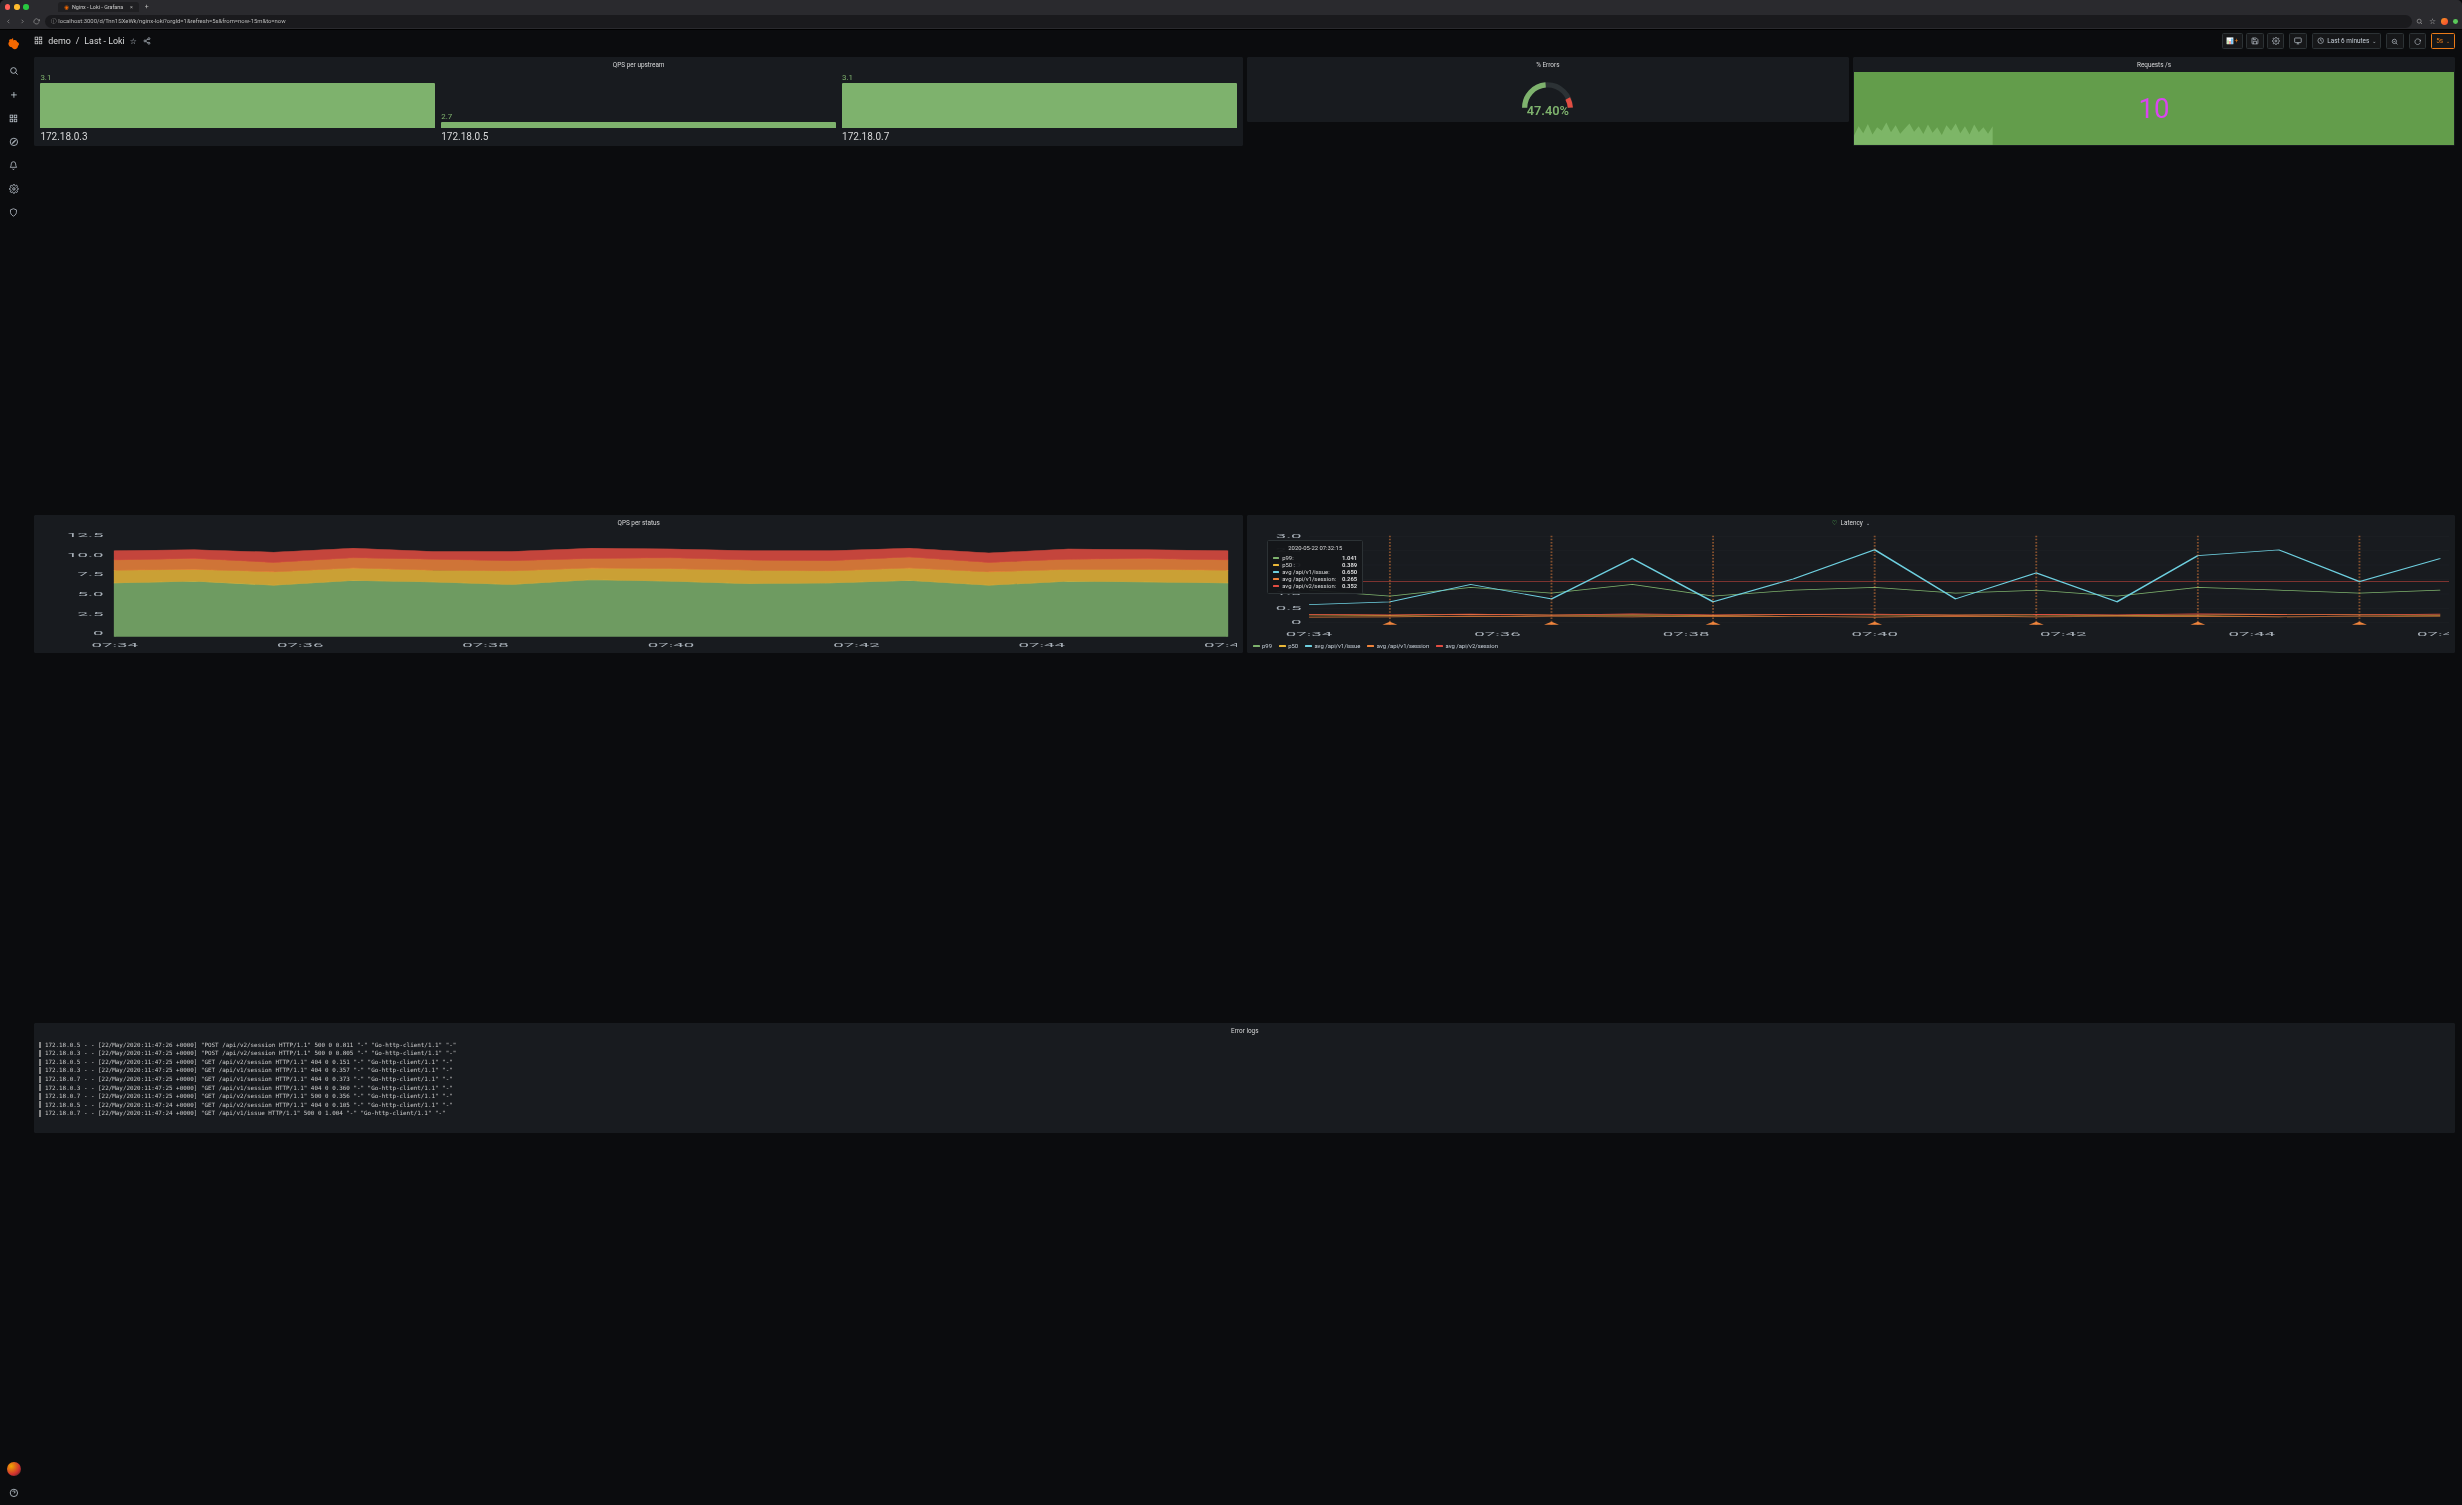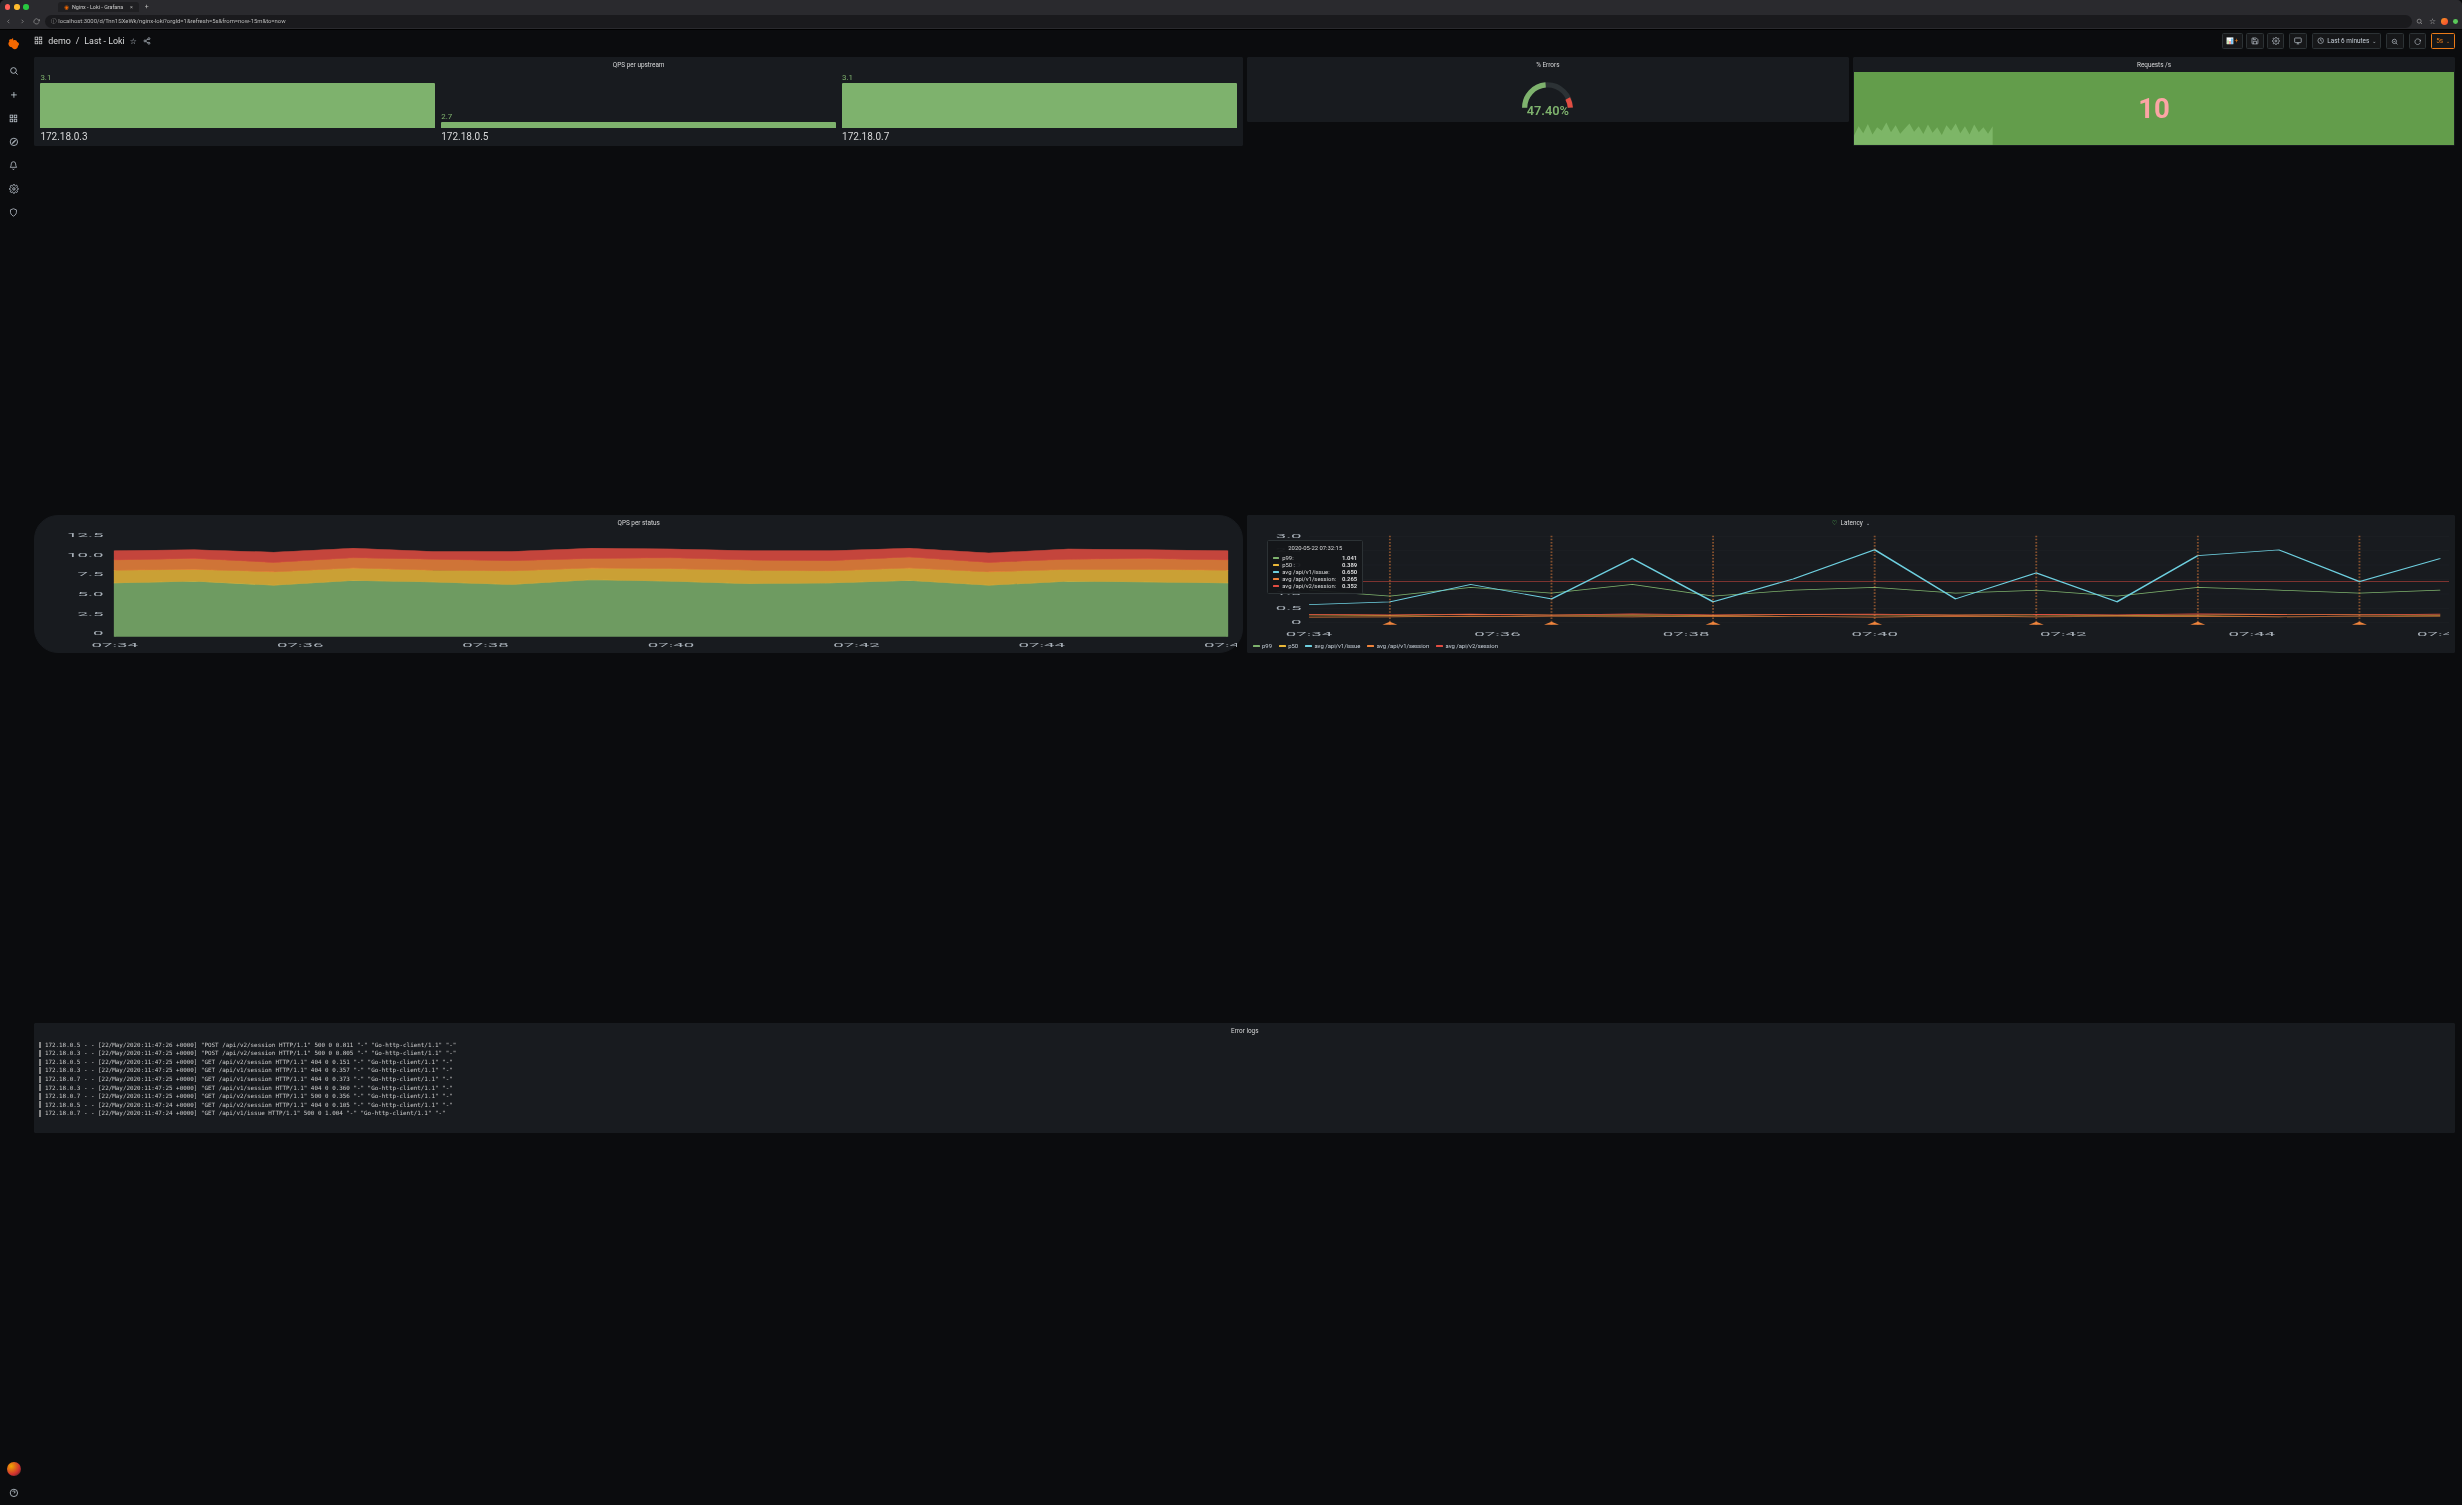--- a/index.html
+++ b/index.html
@@ -80,33 +80,33 @@
 .tool-btn-group{display:flex;gap:3px;}
 .tool-btn{height:15.8px;min-width:17.7px;border:0.5px solid #2c3235;border-radius:1.5px;display:flex;align-items:center;justify-content:center;color:#c7d0d9;background:#161719;cursor:pointer;padding:0 3.9px;font-size:6.4px;gap:3px;}
 .tool-btn.accent {border-color:#eb7b18;}
 .panels{flex:1;overflow:auto;padding:3.9px 6.9px 6.9px 6.9px;display:grid;grid-template-columns:repeat(12,1fr);grid-auto-rows:auto;gap:3.9px;}
 .panel{background:#181b1f;border:0.5px solid #181b1f;border-radius:1px;display:flex;flex-direction:column;}
 .panel-title{text-align:center;padding:3px 0;font-size:6.4px;color:#d8d9da;display:flex;align-items:center;justify-content:center;gap:3px;}
 .panel-body{flex:1;position:relative;overflow:hidden;padding:3px 4.9px;}
 .panel-qps{grid-column:1/7;height:89px;}
 .panel-errors{grid-column:7/10;height:65px;}
 .panel-reqs{grid-column:10/13;height:89px;}
-.panel-status{grid-column:1/7;height:138px;border-radius:24px;}
+.panel-status{grid-column:1/7;height:138px;}
 .panel-latency{grid-column:7/13;height:138px;}
 .panel-logs{grid-column:1/13;height:110px;}
 .qps-bars{display:flex;height:100%;align-items:flex-end;justify-content:space-around;gap:5.9px;padding:3px 0 0 0;}
 .qps-item{flex:1;display:flex;flex-direction:column;}
 .qps-val{color:#7eb26d;font-size:7.9px;margin-bottom:1px;}
 .qps-bar{width:100%;background:#7eb26d;border-radius:1px 1px 0 0;}
 .qps-label{font-size:10px;color:#d8d9da;margin-top:3px;}
 .gauge-wrap{display:flex;flex-direction:column;align-items:center;justify-content:center;height:100%;}
 .gauge-val{color:#7eb26d;font-size:12.8px;font-weight:600;margin-top:-7.9px;}
 .reqs-wrap{position:relative;height:100%;width:100%;display:flex;align-items:center;justify-content:center;}
 .reqs-bg{position:absolute;inset:0;background:#6aa84f;opacity:0.92;}
-.reqs-num{position:relative;color:#fca5a5;font-size:27.6px;font-weight:700;}
+.reqs-num{position:relative;color:#d946ef;font-size:27.6px;font-weight:400;}
 .spark{position:absolute;bottom:0;left:0;right:0;height:38%;}
 svg text{font-size:10px;fill:#a8b0b8;}
 .axis-line{stroke:#404a53;stroke-width:1;}
 .legend-row{display:flex;gap:6.9px;padding:2px 4.9px 3px;font-size:5.9px;color:#c7d0d9;flex-wrap:wrap;}
 .legend-item{display:flex;align-items:center;gap:2.5px;}
 .legend-swatch{width:6.9px;height:2px;border-radius:0.5px;}
 .tooltip-box{position:absolute;top:9.8px;left:19.7px;background:rgba(20,22,25,0.95);border:0.5px solid #2c3235;border-radius:1.5px;padding:3.9px 4.9px;font-size:5.9px;min-width:89px;}
 .tooltip-title{text-align:center;color:#d8d9da;margin-bottom:3px;}
 .tooltip-row{display:flex;align-items:center;justify-content:space-between;gap:5.9px;padding:0.5px 0;}
 .tt-left{display:flex;align-items:center;gap:3px;}

